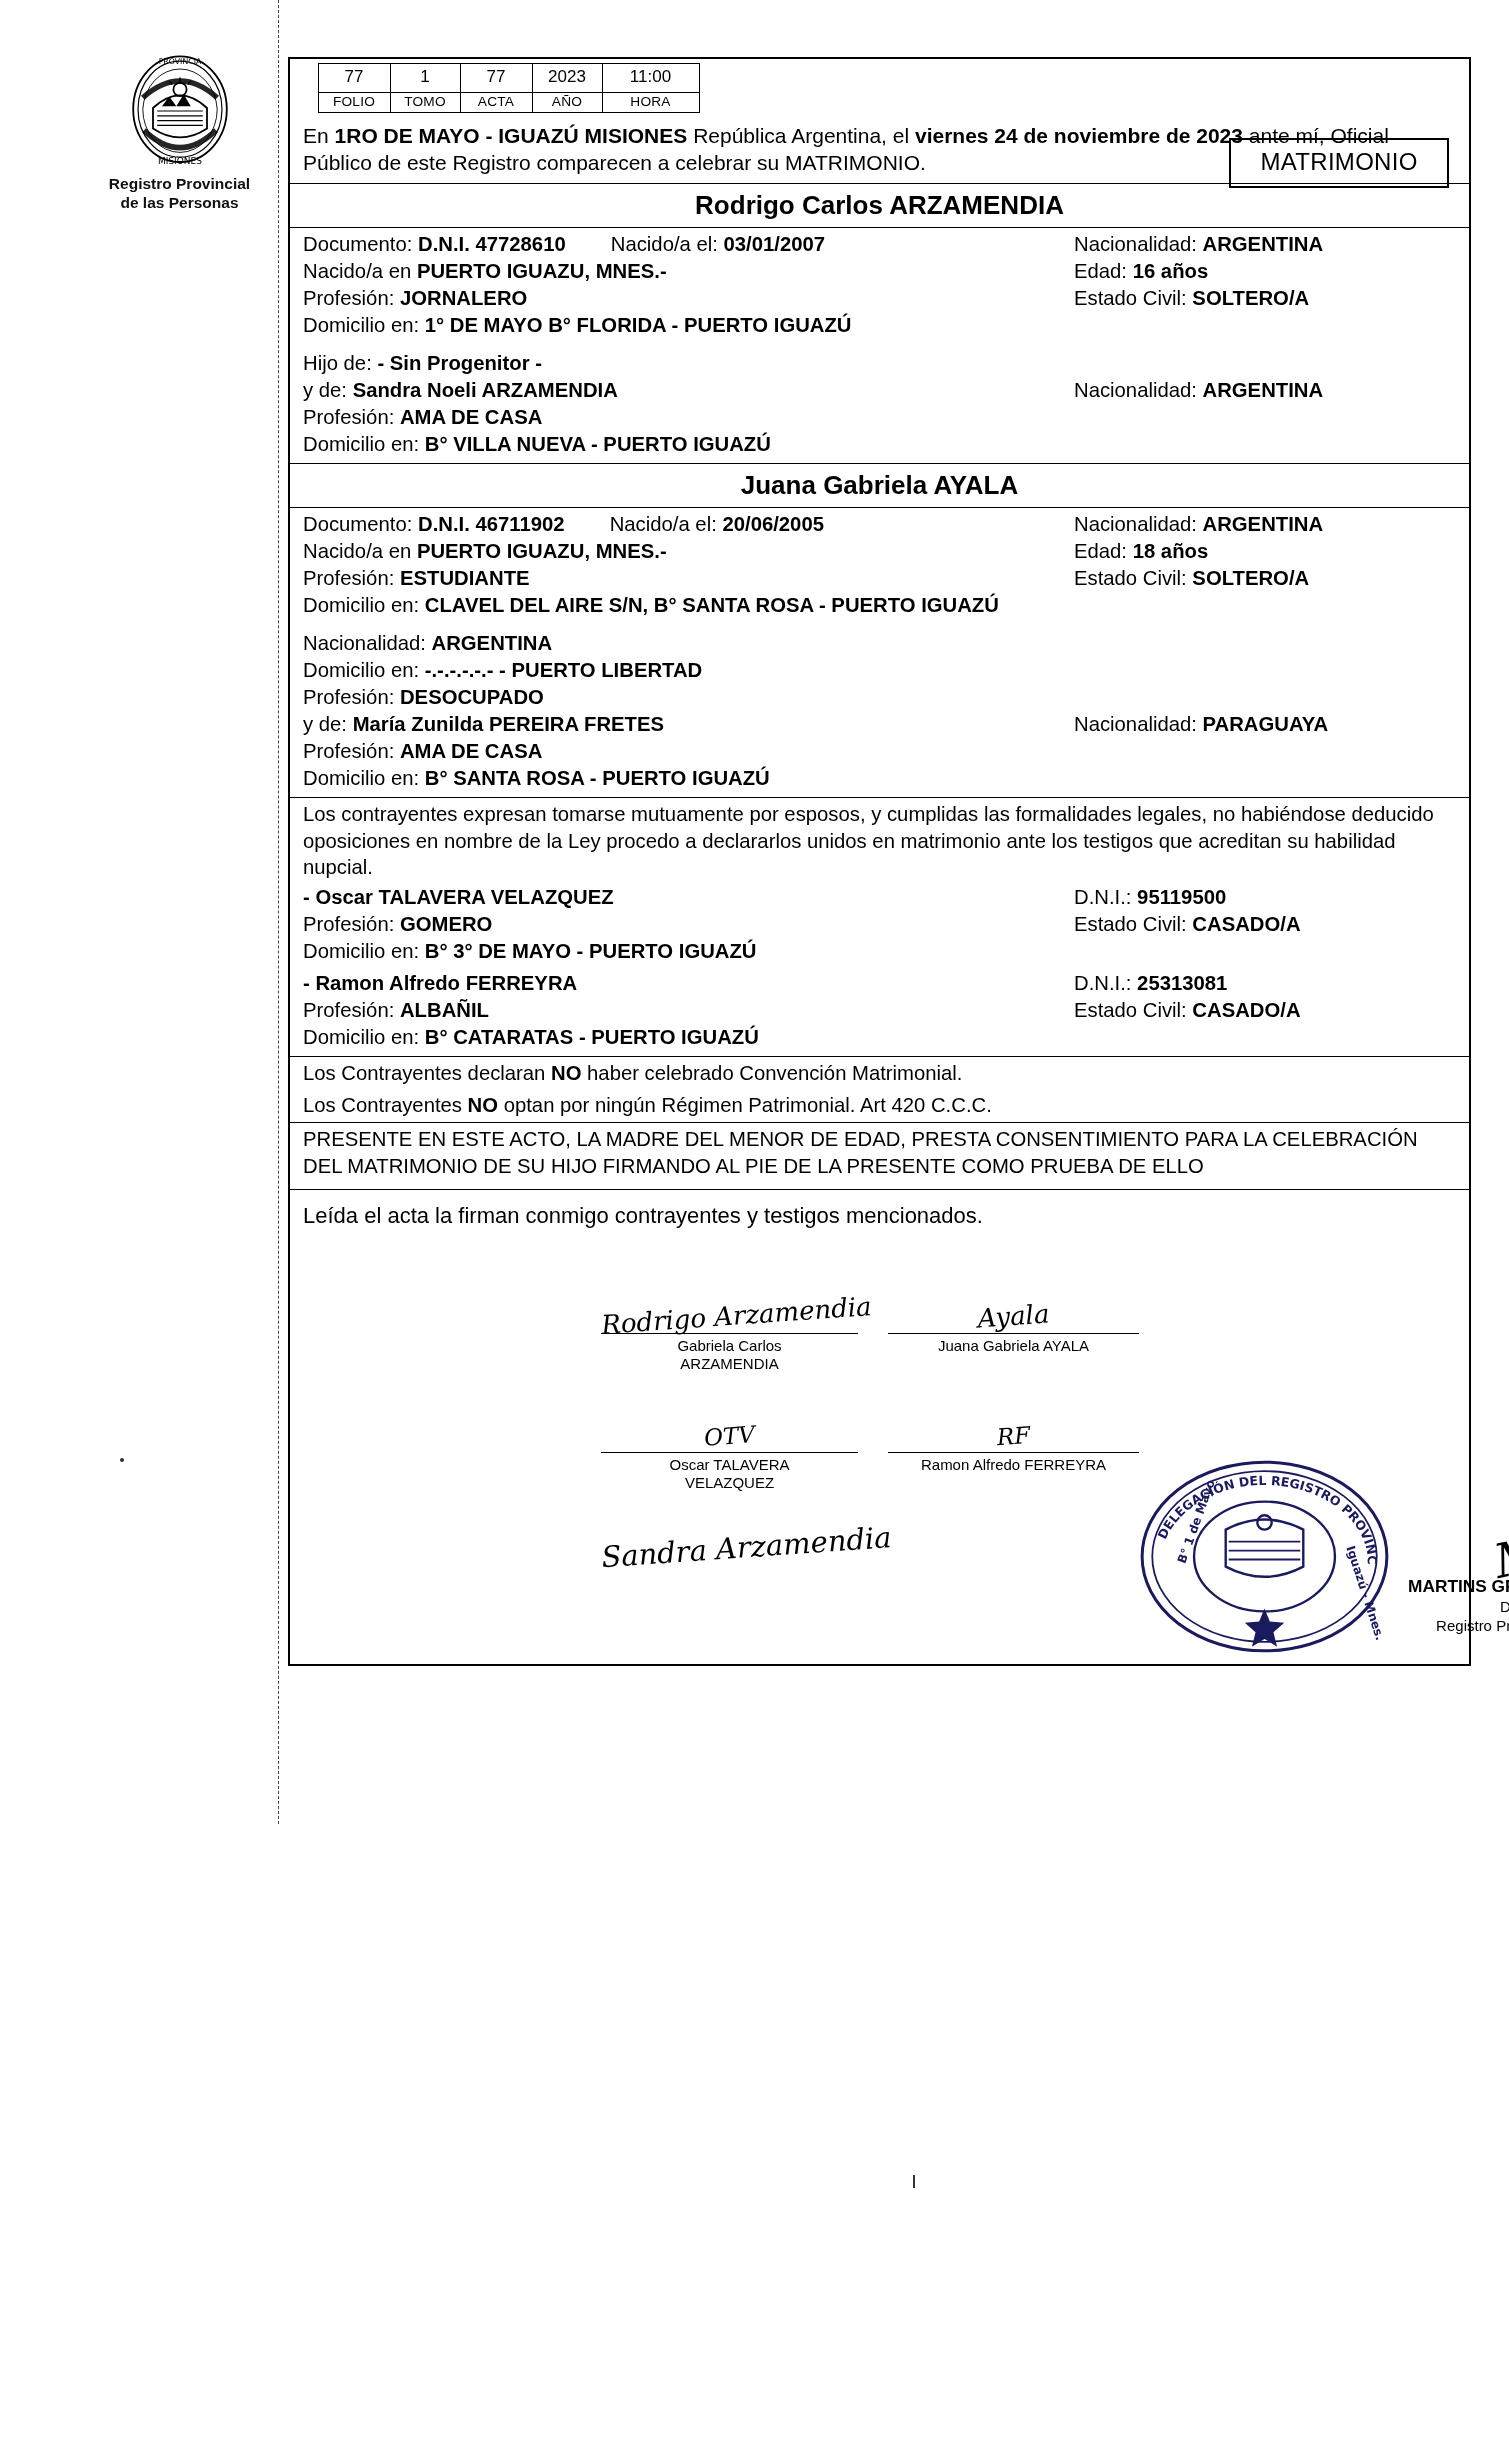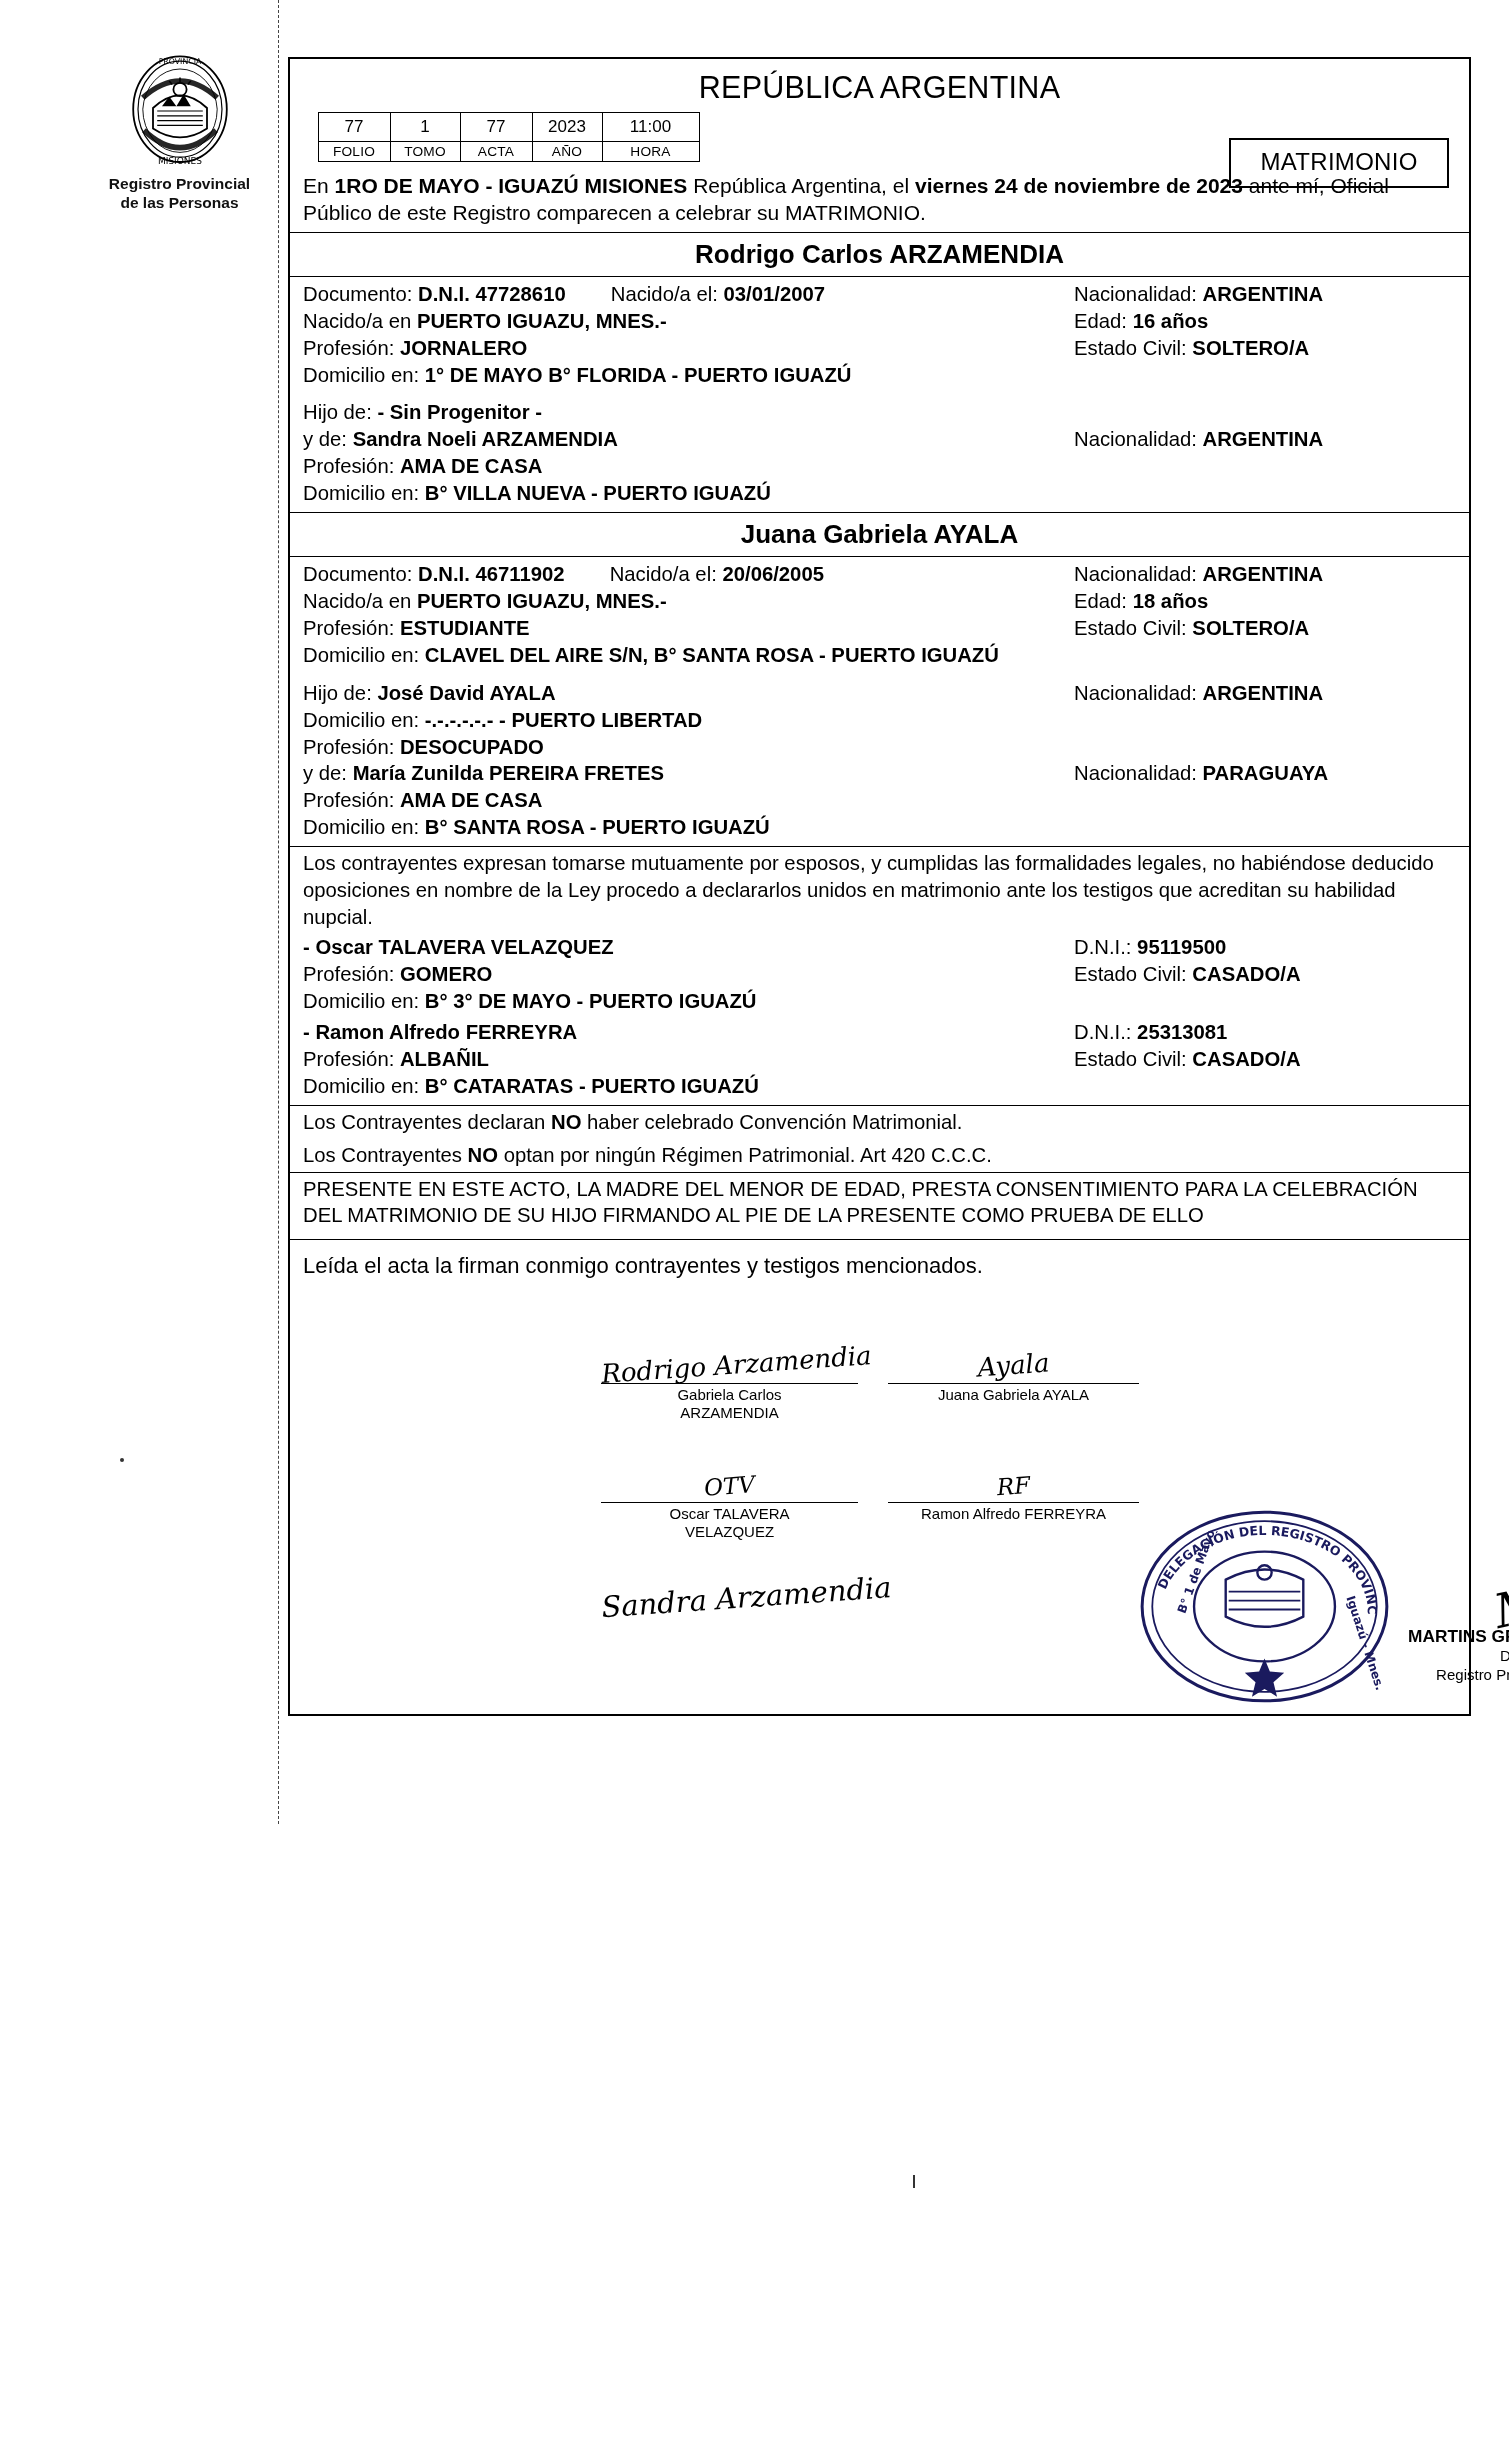--- a/index.html
+++ b/index.html
@@ -267,21 +267,20 @@
       </svg>
     </div>
     <div class="masthead-label">
       <div>Registro Provincial</div>
       <div>de las Personas</div>
     </div>
   </div>
 
   <div class="act">
 
-    <div class="act-title">REPÚBLICA ARGENTINA</div>
 
     <div class="hdr-row">
       <table class="folio-table">
         <tbody>
             <tr>
           <td class="c1">77</td>
           <td class="c2">1</td>
           <td class="c3">77</td>
           <td class="c4">2023</td>
           <td class="c5">11:00</td>
@@ -410,24 +409,20 @@
         </div>
       </div>
       <div class="ln">
         <div>
           <span>Domicilio en:</span>
           <b>CLAVEL DEL AIRE S/N, B° SANTA ROSA - PUERTO IGUAZÚ</b>
         </div>
       </div>
       <div class="gap"></div>
       <div class="ln">
-        <div class="left">
-          <span>Hijo de:</span>
-          <b>José David AYALA</b>
-        </div>
         <div class="right">
           <span>Nacionalidad:</span>
           <b>ARGENTINA</b>
         </div>
       </div>
       <div class="ln">
         <div>
           <span>Domicilio en:</span>
           <b>-.-.-.-.-.- - PUERTO LIBERTAD</b>
         </div>

